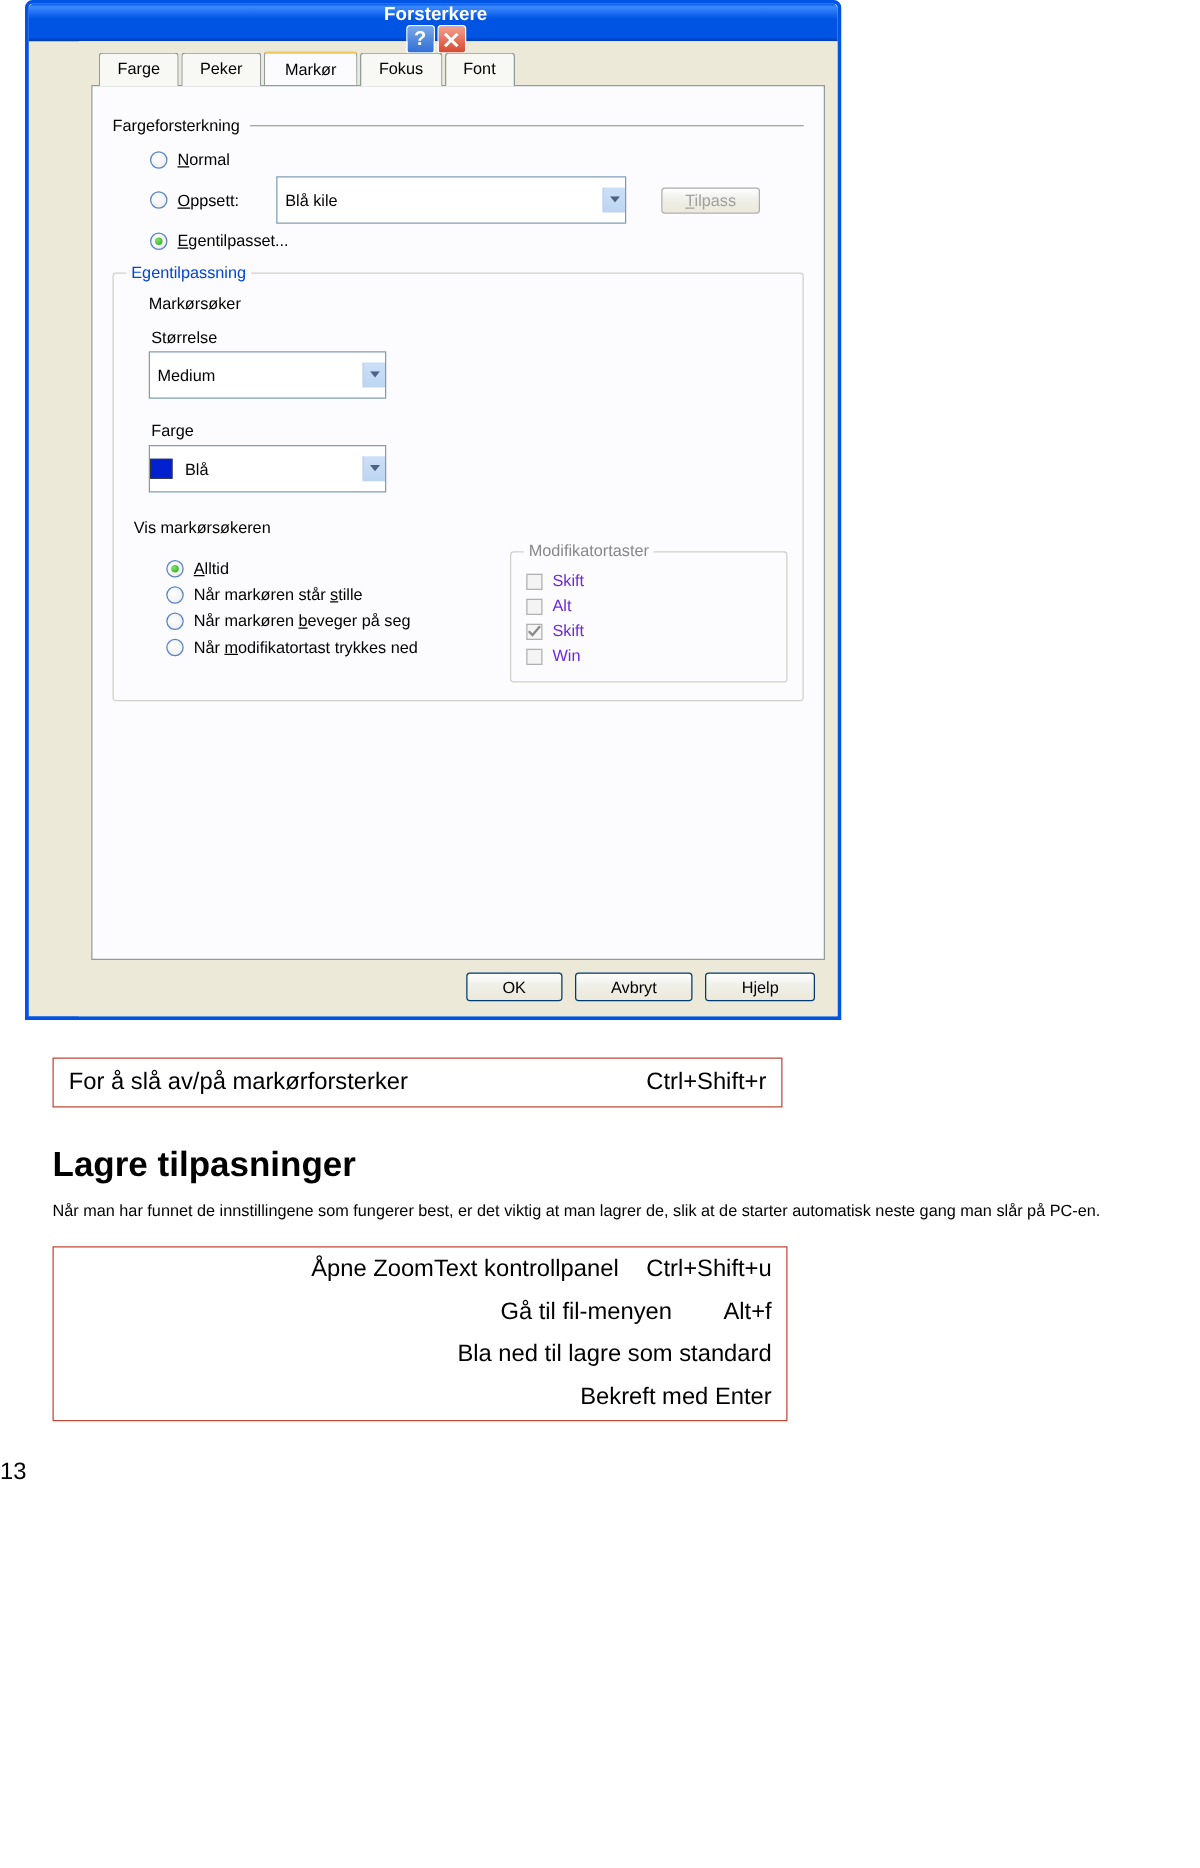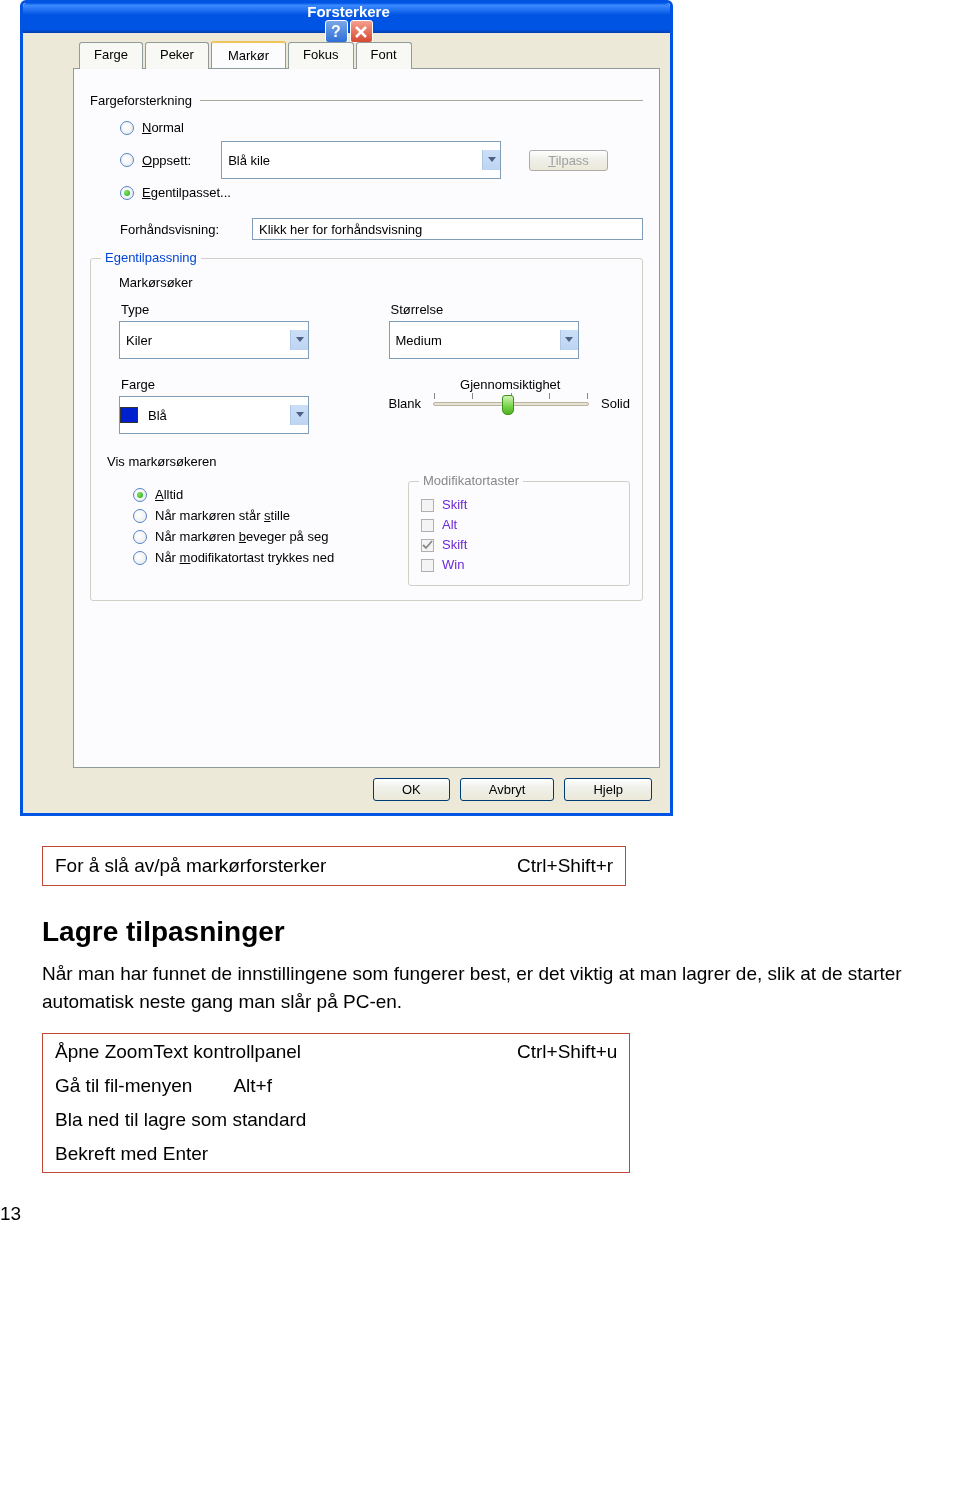--- a/index.html
+++ b/index.html
@@ -74,22 +74,22 @@
   .checkbox.checked svg { width: 11px; height: 11px; display: block; }
   
   
   .bottom-buttons { display: flex; justify-content: flex-end; gap: 10px; padding: 10px 8px 0 8px; }
   .bottom-buttons .btn { padding: 3px 28px; border: 1px solid #003c74; }
   
   
   .doc-table { border: 1px solid #c04838; margin: 20px 40px 30px 42px; }
   .doc-table td { padding: 6px 10px; font-size: 19px; }
   .doc-heading { font-size: 28px; font-weight: bold; margin: 18px 42px 12px 42px; }
-  .doc-para { font-size: 19px; line-height: 1.45; margin: 0 42px 18px 42px; }
-  .doc-table2 { border: 1px solid #c04838; margin: 10px 40px 20px 42px; }
+  .doc-para { font-size: 13px; line-height: 1.45; margin: 0 42px 18px 42px; }
+  .doc-table2 { border: 1px solid #c04838; margin: 10px 40px 20px 42px; text-align: right; }
   .doc-table2 td { padding: 5px 10px; font-size: 19px; vertical-align: top; }
   .page-num { text-align: left; font-size: 19px; margin: 30px 40px 10px 0; }
 </style>
 </head>
 <body>
 
 <div class="dialog">
   <div class="titlebar">
     <span class="titlebar-title">Forsterkere</span>
     <div class="titlebar-buttons">
@@ -133,41 +133,26 @@
               </svg>
             </span>
         </div>
         <span class="btn disabled" style="margin-left:20px;"><span class="underline-char">T</span>ilpass</span>
       </div>
       <div class="radio-row">
         <span class="radio selected"></span>
         <span><span class="underline-char">E</span>gentilpasset...</span>
       </div>
 
-      <div class="row-field" style="margin-top:18px; margin-left:30px;">
-        <span class="field-label">Forhåndsvisning:</span>
-        <div class="textbox" style="width:360px;">Klikk her for forhåndsvisning</div>
-      </div>
 
       <div class="fieldset" style="margin-top:18px;">
         <span class="fieldset-legend">Egentilpassning</span>
         <div style="margin:4px 0 8px 16px; font-size:13px;">Markørsøker</div>
 
         <div class="two-col" style="margin-left:16px;">
-          <div class="col">
-            <div class="col-label">Type</div>
-            <div class="dropdown" style="width:190px;">
-              <span class="dropdown-text">Kiler</span>
-              <span class="dropdown-arrow">
-                  <svg viewBox="0 0 8 6">
-                    <path d="M0 0 L4 5 L8 0 Z" fill="#4d6185"></path>
-                  </svg>
-                </span>
-            </div>
-          </div>
           <div class="col">
             <div class="col-label">Størrelse</div>
             <div class="dropdown" style="width:190px;">
               <span class="dropdown-text">Medium</span>
               <span class="dropdown-arrow">
                   <svg viewBox="0 0 8 6">
                     <path d="M0 0 L4 5 L8 0 Z" fill="#4d6185"></path>
                   </svg>
                 </span>
             </div>
@@ -178,37 +163,20 @@
           <div class="col">
             <div class="col-label">Farge</div>
             <div class="dropdown" style="width:190px;">
               <span class="color-swatch"></span>
               <span class="dropdown-text">Blå</span>
               <span class="dropdown-arrow">
                   <svg viewBox="0 0 8 6">
                     <path d="M0 0 L4 5 L8 0 Z" fill="#4d6185"></path>
                   </svg>
                 </span>
-            </div>
-          </div>
-          <div class="col">
-            <div class="col-label" style="text-align:center;">Gjennomsiktighet</div>
-            <div class="slider-wrap">
-              <span>Blank</span>
-              <div class="slider-track">
-                <div class="slider-ticks">
-                    <span></span>
-                    <span></span>
-                    <span></span>
-                    <span></span>
-                    <span></span>
-                  </div>
-                <div class="slider-thumb"></div>
-              </div>
-              <span>Solid</span>
             </div>
           </div>
         </div>
 
         <div style="margin:20px 0 6px 4px; font-size:13px;">Vis markørsøkeren</div>
         <div class="show-section">
           <div class="show-left">
             <div class="radio-row" style="margin-left:30px;">
               <span class="radio selected"></span>
               <span><span class="underline-char">A</span>lltid</span>

